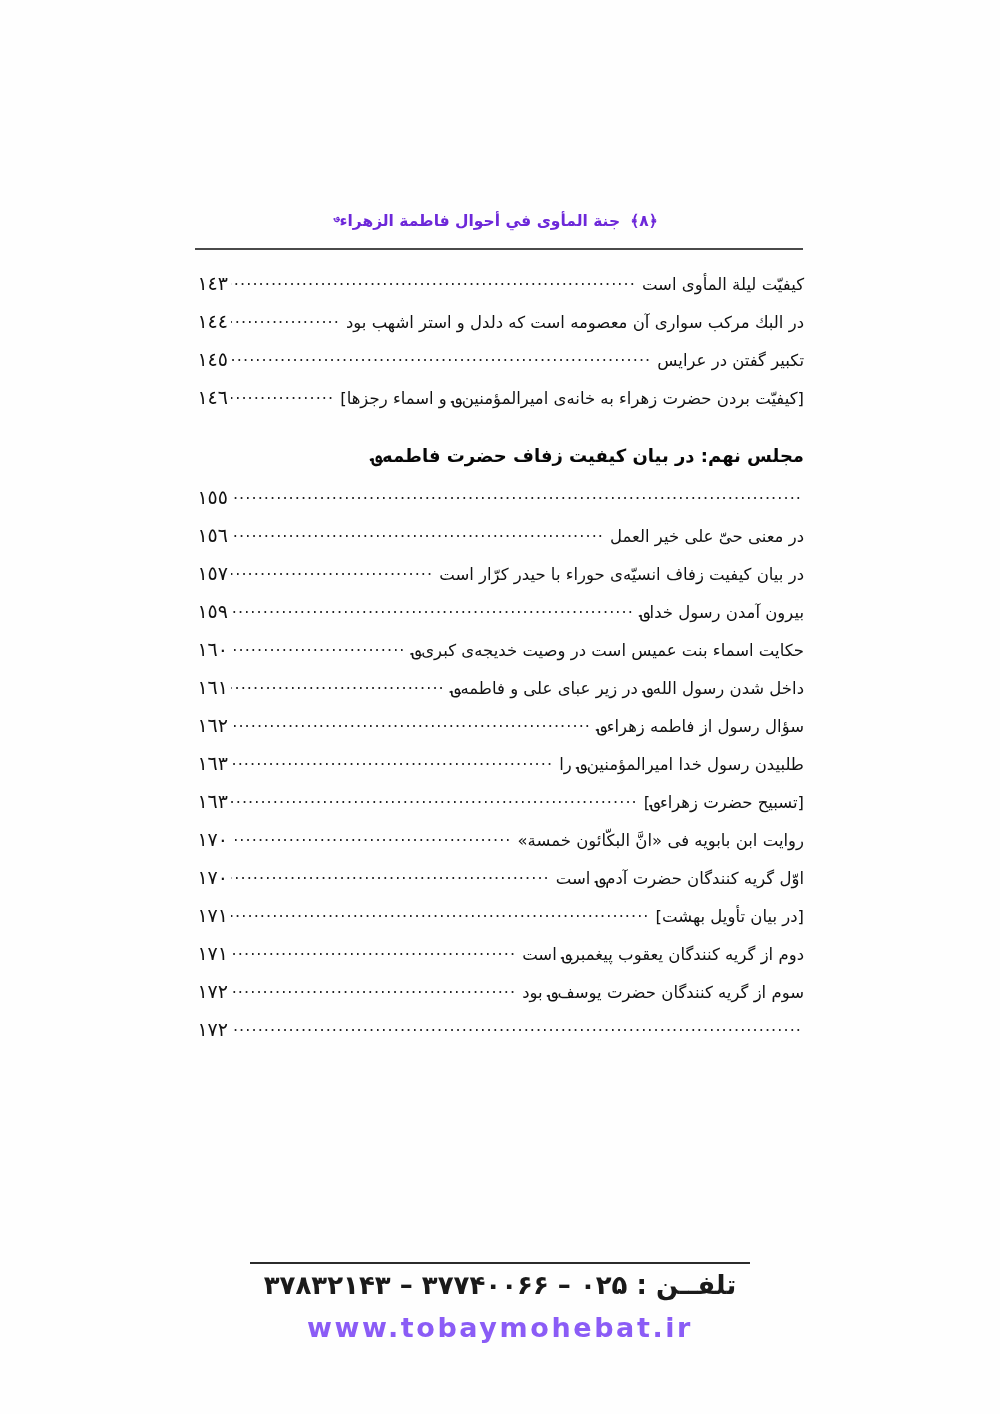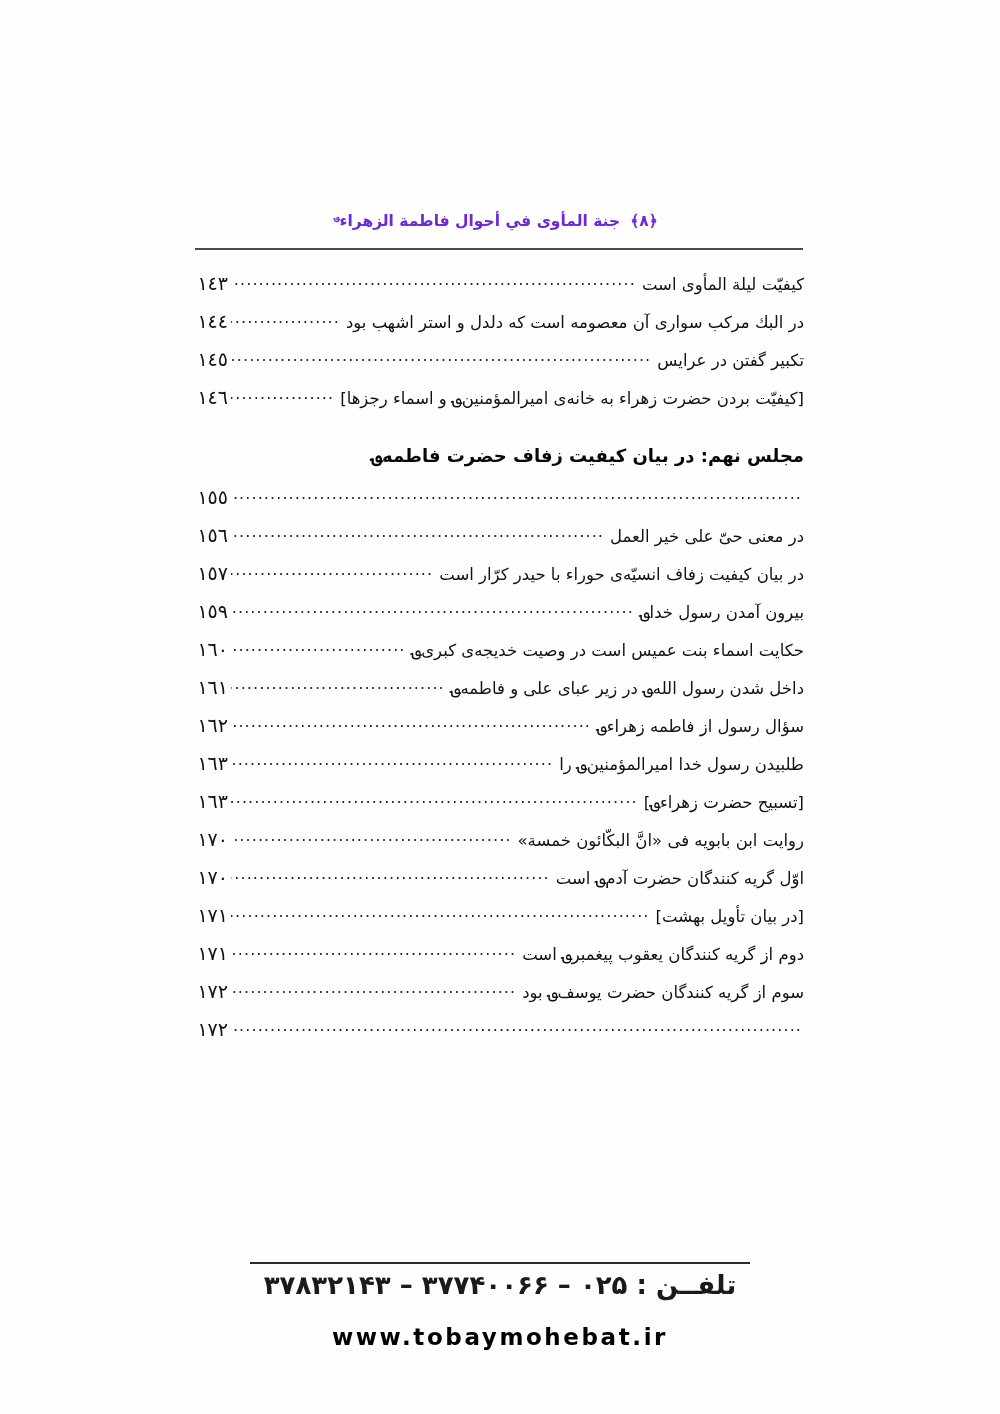--- a/index.html
+++ b/index.html
@@ -152,26 +152,26 @@
   .footer-phone {
     direction: rtl;
     font-size: 26px;
     font-weight: bold;
     letter-spacing: 1px;
     color: #1a1a1a;
     white-space: nowrap;
     margin-top: 4px;
   }
   .footer-site {
-    font-size: 23px;
+    font-size: 27px;
     font-weight: bold;
     letter-spacing: 2.6px;
-    color: #000000;
+    color: #8b5cf6;
     direction: ltr;
-    margin-top: 24px;
+    margin-top: 12px;
   }
 </style>
 </head>
 <body>
 
 <div class="page">
 
   <div class="header">
     <div class="header-line">
       <span class="header-pagebox">﴿٨﴾</span><span class="header-title">جنة المأوى في أحوال فاطمة الزهراء</span><span class="header-sup">؈</span>

